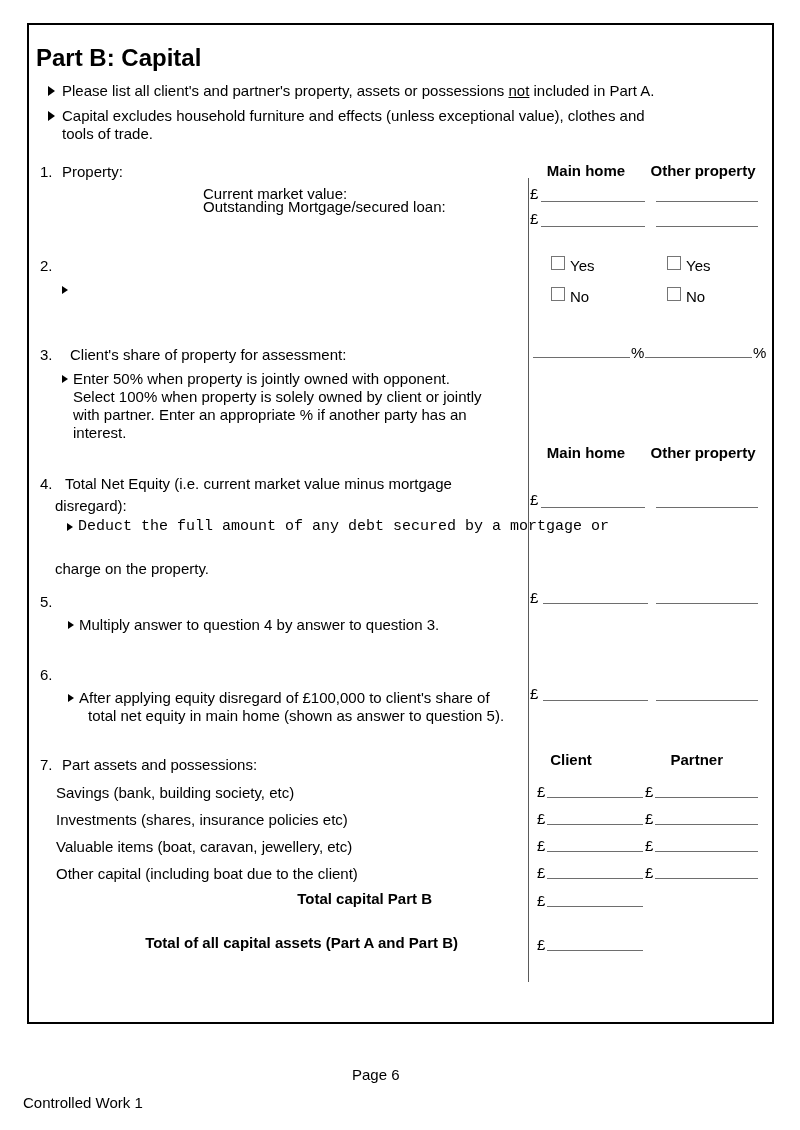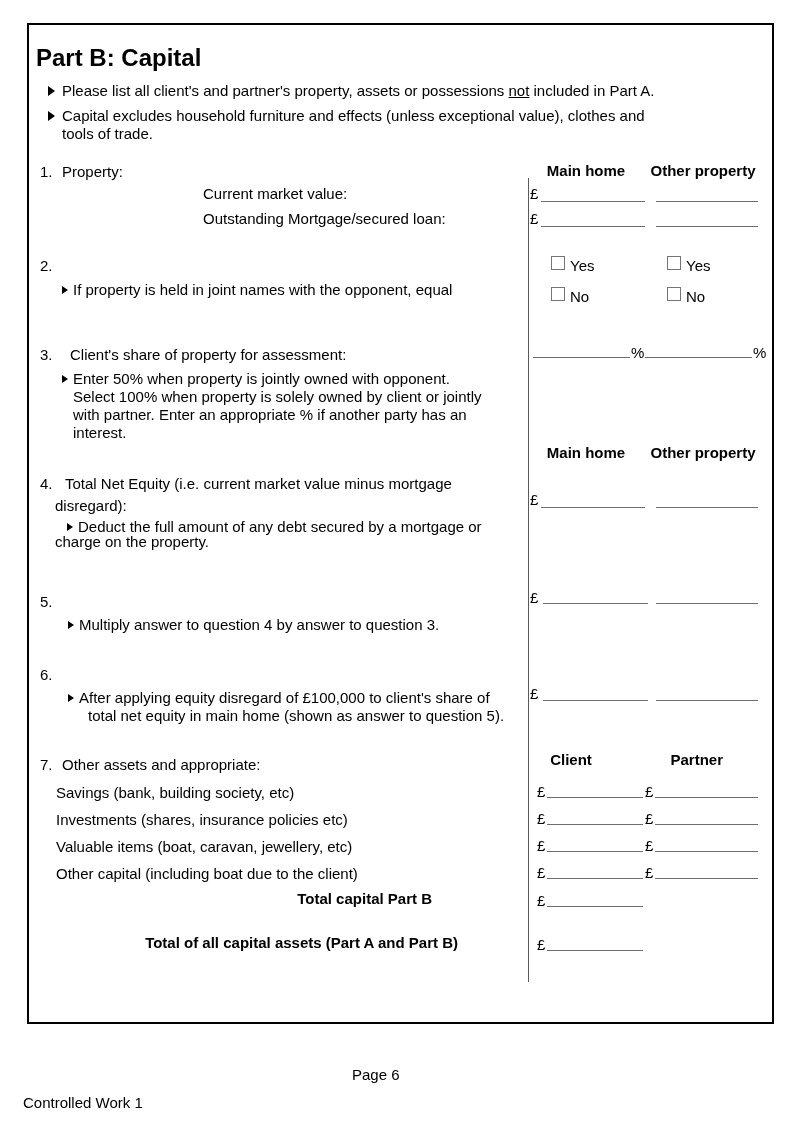--- a/index.html
+++ b/index.html
@@ -38,35 +38,34 @@
 
   <div class="abs tri big" style="left:48px; top:86px;"></div>
   <div class="abs t" style="left:62px; top:82px;"><span>Please list all client's and partner's property, assets or possessions </span><span class="u">not</span><span> included in Part A.</span></div>
   <div class="abs tri big" style="left:48px; top:111px;"></div>
   <div class="abs t" style="left:62px; top:107px;">Capital excludes household furniture and effects (unless exceptional value), clothes and</div>
   <div class="abs t" style="left:62px; top:125px;">tools of trade.</div>
 
   <div class="abs t" style="left:40px; top:163px;">1.</div>
   <div class="abs t" style="left:62px; top:163px;">Property:</div>
   <div class="abs t" style="left:203px; top:185px;">Current market value:</div>
-  <div class="abs t" style="left:203px; top:210px;">Outstanding Mortgage/secured loan:</div>
+  <div class="abs t" style="left:203px; top:198px;">Outstanding Mortgage/secured loan:</div>
 
   <div class="abs t b ctr" style="left:536px; top:162px; width:100px;">Main home</div>
   <div class="abs t b ctr" style="left:643px; top:162px; width:120px;">Other property</div>
 
   <div class="abs t" style="left:530px; top:185px;">£</div>
   <div class="abs fline" style="left:541px; top:201px; width:104px;"></div>
   <div class="abs fline" style="left:656px; top:201px; width:102px;"></div>
   <div class="abs t" style="left:530px; top:210px;">£</div>
   <div class="abs fline" style="left:541px; top:226px; width:104px;"></div>
   <div class="abs fline" style="left:656px; top:226px; width:102px;"></div>
 
   <div class="abs t" style="left:40px; top:257px;">2.</div>
   <div class="abs tri" style="left:62px; top:286px;"></div>
-  <div class="abs t" style="left:73px; top:281px;">If property is held in joint names with the opponent, equal</div>
 
   <div class="abs cb" style="left:551px; top:256px;"></div>
   <div class="abs t" style="left:570px; top:257px;">Yes</div>
   <div class="abs cb" style="left:667px; top:256px;"></div>
   <div class="abs t" style="left:686px; top:257px;">Yes</div>
   <div class="abs cb" style="left:551px; top:287px;"></div>
   <div class="abs t" style="left:570px; top:288px;">No</div>
   <div class="abs cb" style="left:667px; top:287px;"></div>
   <div class="abs t" style="left:686px; top:288px;">No</div>
 
@@ -83,22 +82,22 @@
   <div class="abs fline" style="left:645px; top:357px; width:107px;"></div>
   <div class="abs t" style="left:753px; top:344px;">%</div>
 
   <div class="abs t b ctr" style="left:536px; top:444px; width:100px;">Main home</div>
   <div class="abs t b ctr" style="left:643px; top:444px; width:120px;">Other property</div>
 
   <div class="abs t" style="left:40px; top:475px;">4.</div>
   <div class="abs t" style="left:65px; top:475px;">Total Net Equity (i.e. current market value minus mortgage</div>
   <div class="abs t" style="left:55px; top:497px;">disregard):</div>
   <div class="abs tri" style="left:67px; top:523px;"></div>
-  <div class="abs t" style="left:78px; top:518px;">Deduct the full amount of any debt secured by a mortgage or</div>
-  <div class="abs t" style="left:55px; top:533px;">charge on the property.</div>
+  <div class="abs t" style="left:78px; top:518px;font-family:Liberation Mono, monospace;">Deduct the full amount of any debt secured by a mortgage or</div>
+  <div class="abs t" style="left:55px; top:560px;">charge on the property.</div>
 
   <div class="abs t" style="left:530px; top:491px;">£</div>
   <div class="abs fline" style="left:541px; top:507px; width:104px;"></div>
   <div class="abs fline" style="left:656px; top:507px; width:102px;"></div>
 
   <div class="abs t" style="left:40px; top:593px;">5.</div>
   <div class="abs tri" style="left:68px; top:621px;"></div>
   <div class="abs t" style="left:79px; top:616px;">Multiply answer to question 4 by answer to question 3.</div>
 
   <div class="abs t" style="left:530px; top:589px;">£</div>
@@ -108,21 +107,21 @@
   <div class="abs t" style="left:40px; top:666px;">6.</div>
   <div class="abs tri" style="left:68px; top:694px;"></div>
   <div class="abs t" style="left:79px; top:689px;">After applying equity disregard of £100,000 to client's share of</div>
   <div class="abs t" style="left:88px; top:707px;">total net equity in main home (shown as answer to question 5).</div>
 
   <div class="abs t" style="left:530px; top:685px;">£</div>
   <div class="abs fline" style="left:543px; top:700px; width:105px;"></div>
   <div class="abs fline" style="left:656px; top:700px; width:102px;"></div>
 
   <div class="abs t" style="left:40px; top:756px;">7.</div>
-  <div class="abs t" style="left:62px; top:756px;">Other assets and appropriate:</div>
+  <div class="abs t" style="left:62px; top:756px;">Part assets and possessions:</div>
 
   <div class="abs t b ctr" style="left:536px; top:751px; width:70px;">Client</div>
   <div class="abs t b ctr" style="left:653px; top:751px; width:70px;text-align:right;">Partner</div>
 
   <div class="abs t" style="left:56px; top:784px;">Savings (bank, building society, etc)</div>
   <div class="abs t" style="left:537px; top:783px;">£</div>
   <div class="abs fline" style="left:547px; top:797px; width:96px;"></div>
   <div class="abs t" style="left:645px; top:783px;">£</div>
   <div class="abs fline" style="left:655px; top:797px; width:103px;"></div>
 

